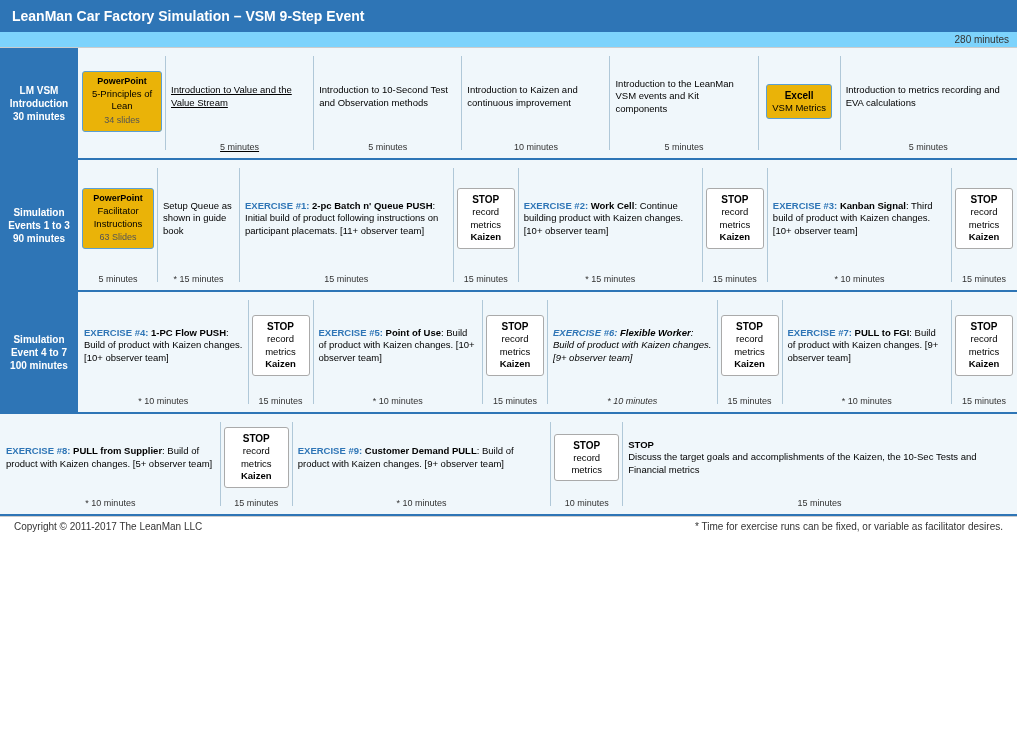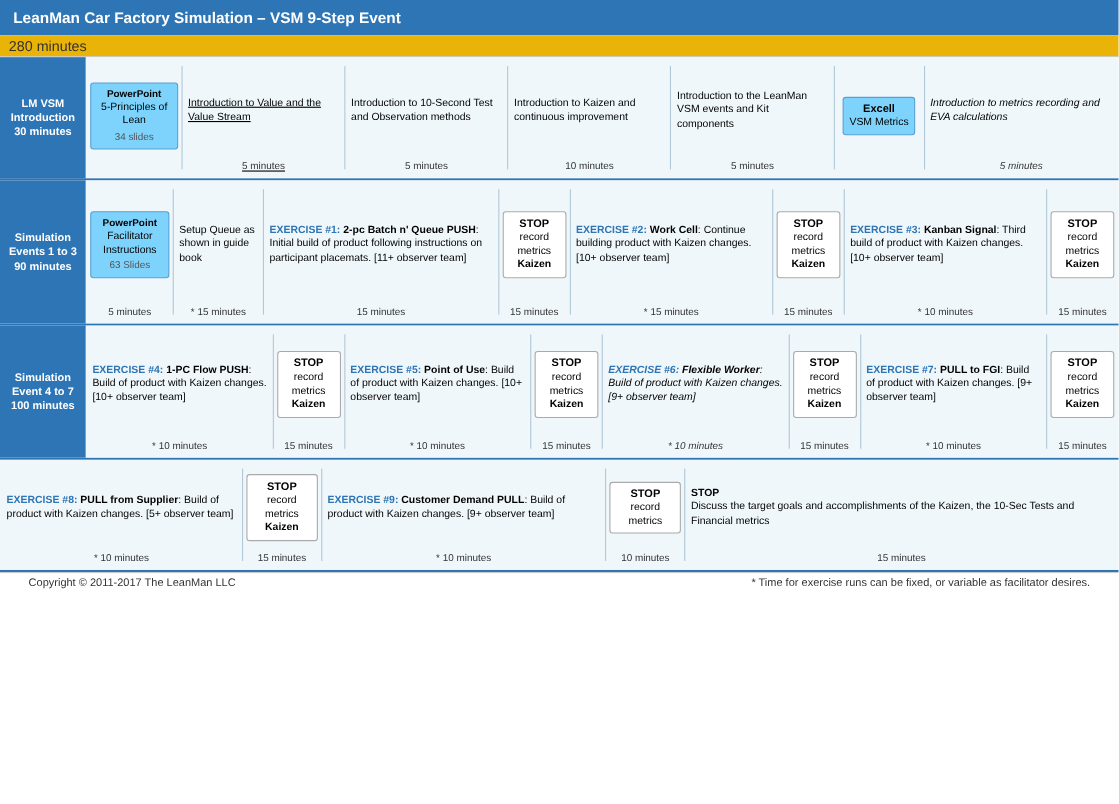--- a/index.html
+++ b/index.html
@@ -11,24 +11,25 @@
       min-height: 731px;
     }
     .page-header {
       background: #2e75b6;
       color: #ffffff;
       padding: 8px 12px;
       font-size: 14px;
       font-weight: bold;
     }
     .total-time {
+      text-align: right;
       padding: 2px 8px;
-      font-size: 13px;
+      font-size: 10px;
       color: #333;
-      background: #eab308;
+      background: #7dd3fc;
       border-bottom: 1px solid #ccc;
     }
     .row {
       display: flex;
       border-bottom: 2px solid #2e75b6;
     }
     .row-label {
       background: #2e75b6;
       color: white;
       width: 78px;
@@ -68,21 +69,21 @@
       align-items: center;
       justify-content: center;
     }
     .cell-time {
       font-size: 9px;
       color: #333;
       margin-top: 3px;
       white-space: nowrap;
     }
     .box-blue {
-      background: #7dd3fc;
+      background: #eab308;
       border: 1px solid #5a9fd4;
       border-radius: 3px;
       padding: 4px 5px;
       font-size: 9.5px;
       line-height: 1.3;
       text-align: center;
     }
     .box-stop {
       background: white;
       border: 1px solid #aaa;
@@ -103,21 +104,21 @@
     }
     .text-cell {
       font-size: 9.5px;
       line-height: 1.3;
       text-align: left;
       padding: 0 2px;
     }
     .footer {
       display: flex;
       justify-content: space-between;
-      padding: 4px 26px;
+      padding: 4px 14px;
       font-size: 10px;
       color: #333;
       background: #fff;
       border-top: 1px solid #ccc;
     }
     .divider-vertical {
       width: 1px;
       background: #b0c8d8;
       margin: 2px 0;
       align-self: stretch;
@@ -196,21 +197,21 @@
           <div class="box-blue">
             <div style="font-size:10px;font-weight:bold;">Excell</div>
             <div>VSM Metrics</div>
           </div>
         </div>
         <div class="cell-time"></div>
       </div>
 
       <div class="divider-vertical"></div>
 
-      <div class="cell" style="flex:1.2;font-style:italic;">
+      <div class="cell" style="flex:1.2;">
         <div class="cell-content">
           <div class="text-cell">Introduction to metrics recording and EVA calculations</div>
         </div>
         <div class="cell-time">5 minutes</div>
       </div>
 
     </div>
   </div>
 
   <div class="row row2">

